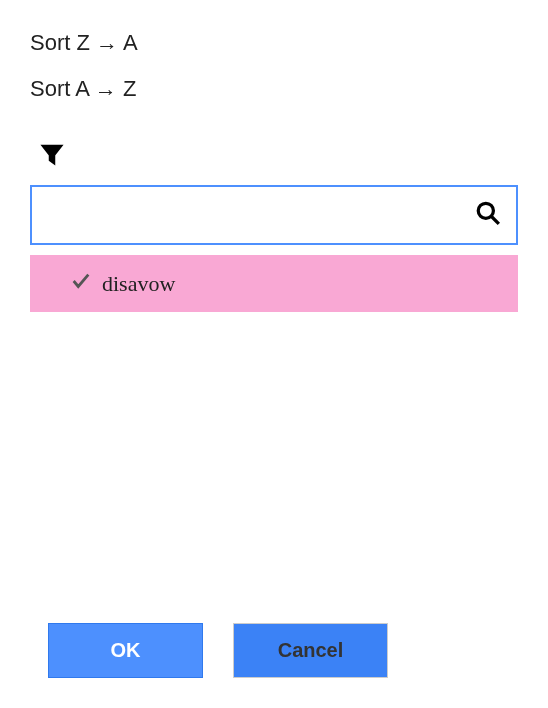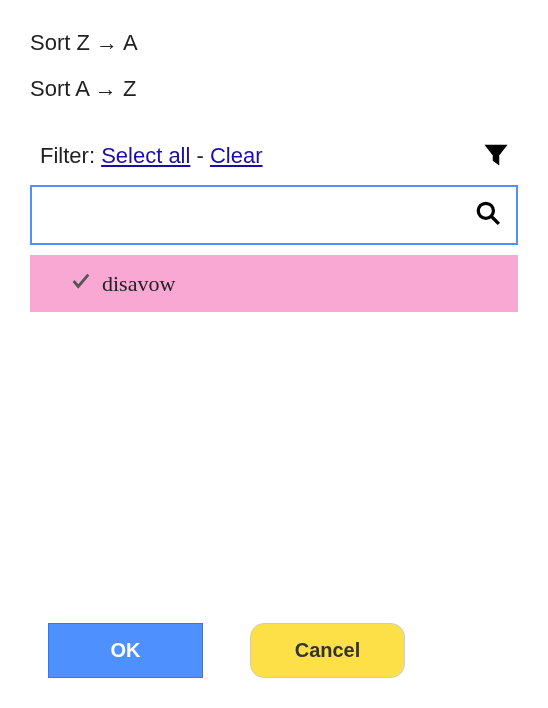--- a/index.html
+++ b/index.html
@@ -84,61 +84,54 @@
       margin-right: 10px;
       flex-shrink: 0;
     }
     .check-spacer {
       width: 22px;
       margin-right: 10px;
       flex-shrink: 0;
     }
     .button-row {
       display: flex;
-      gap: 47px;
+      gap: 30px;
       position: absolute;
       bottom: 30px;
       left: 48px;
     }
     .btn {
       width: 155px;
       height: 55px;
       font-size: 20px;
       border: 1px solid #ccc;
       cursor: pointer;
       font-family: Arial, Helvetica, sans-serif;
     }
     .btn-primary {
       background: #4d90fe;
       color: #fff;
       font-weight: bold;
       border: 1px solid #3079ed;
     }
     .btn-secondary {
-      background: #fde047;
+      background: #3b82f6;
       color: #333;
       font-weight: bold;
-      border-radius: 14px;
     }
   </style>
 </head>
 <body>
 
 <div class="sort-section">
   <div class="sort-option">Sort Z → A</div>
   <div class="sort-option">Sort A → Z</div>
 </div>
 
 <div class="filter-row">
-  <div class="filter-left">
-    <span>Filter:</span>
-    <span class="filter-link">Select all</span>
-    <span class="filter-separator">-</span>
-    <span class="filter-link">Clear</span>
-  </div>
   <span>
     <svg class="funnel-icon" viewBox="0 0 24 24" fill="none" stroke="#000" stroke-width="2.5">
       <path d="M3 4 L21 4 L14 13 L14 21 L10 18 L10 13 Z" fill="#000"></path>
     </svg>
   </span>
 </div>
 
 <div class="search-box">
   <input type="text" class="search-input" placeholder="" style="">
   <span>

